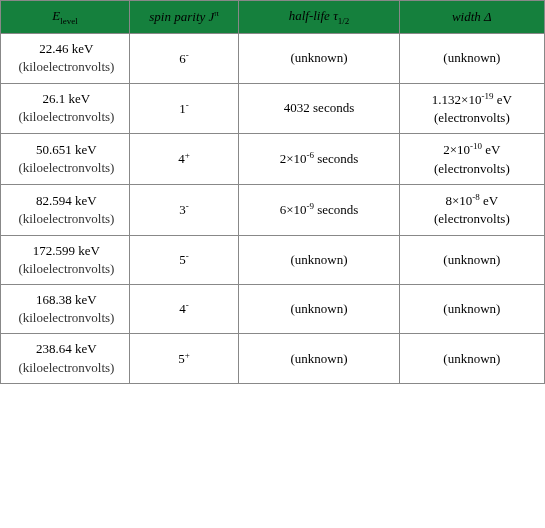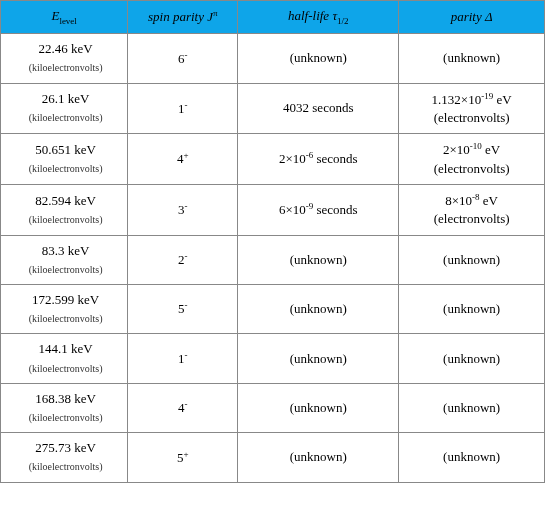--- a/index.html
+++ b/index.html
@@ -17,31 +17,31 @@
     th, td {
       border: 1px solid #888;
       padding: 6px 8px;
       text-align: center;
       vertical-align: middle;
       line-height: 1.4;
     }
     th {
       font-weight: normal;
       font-style: italic;
-      background: #0ea5e9;
+      background: #15803d;
     }
     td {
       font-size: 13px;
     }
     .energy-cell {
       text-align: center;
       padding-left: 11px;
     }
     .energy-unit {
-      font-size: 10px;
+      font-size: 13px;
       color: #333;
       font-family: Liberation Serif, serif;
     }
     sup {
       font-size: 9px;
       vertical-align: super;
     }
     sub {
       font-size: 9px;
       vertical-align: sub;
@@ -60,21 +60,21 @@
       <th class="col-energy">
         <i>E</i><sub style="font-style:normal;">level</sub>
       </th>
       <th class="col-spin">
         spin parity <i>J</i><sup style="font-style:normal;">π</sup>
       </th>
       <th class="col-half">
         half-life <i>τ</i><sub style="font-style:normal;">1/2</sub>
       </th>
       <th class="col-width">
-        parity Δ
+        width Δ
       </th>
     </tr>
   </thead>
   <tbody id="table-body">
   <tr>
     <td class="energy-cell">
       <span>22.46 keV</span><br>
       <span class="energy-unit">(kiloelectronvolts)</span>
     </td>
     <td>6<sup>-</sup></td>
@@ -103,57 +103,39 @@
     <td class="energy-cell">
       <span>82.594 keV</span><br>
       <span class="energy-unit">(kiloelectronvolts)</span>
     </td>
     <td>3<sup>-</sup></td>
     <td>6×10<sup>-9</sup> seconds</td>
     <td>8×10<sup>-8</sup> eV<br>(electronvolts)</td>
   </tr>
       <tr>
     <td class="energy-cell">
-      <span>83.3 keV</span><br>
-      <span class="energy-unit">(kiloelectronvolts)</span>
-    </td>
-    <td>2<sup>-</sup></td>
-    <td>(unknown)</td>
-    <td>(unknown)</td>
-  </tr>
-      <tr>
-    <td class="energy-cell">
       <span>172.599 keV</span><br>
       <span class="energy-unit">(kiloelectronvolts)</span>
     </td>
     <td>5<sup>-</sup></td>
-    <td>(unknown)</td>
-    <td>(unknown)</td>
-  </tr>
-      <tr>
-    <td class="energy-cell">
-      <span>144.1 keV</span><br>
-      <span class="energy-unit">(kiloelectronvolts)</span>
-    </td>
-    <td>1<sup>-</sup></td>
     <td>(unknown)</td>
     <td>(unknown)</td>
   </tr>
       <tr>
     <td class="energy-cell">
       <span>168.38 keV</span><br>
       <span class="energy-unit">(kiloelectronvolts)</span>
     </td>
     <td>4<sup>-</sup></td>
     <td>(unknown)</td>
     <td>(unknown)</td>
   </tr>
       <tr>
     <td class="energy-cell">
-      <span>275.73 keV</span><br>
+      <span>238.64 keV</span><br>
       <span class="energy-unit">(kiloelectronvolts)</span>
     </td>
     <td>5<sup>+</sup></td>
     <td>(unknown)</td>
     <td>(unknown)</td>
   </tr>
     </tbody>
 </table>
 
 </body></html>

